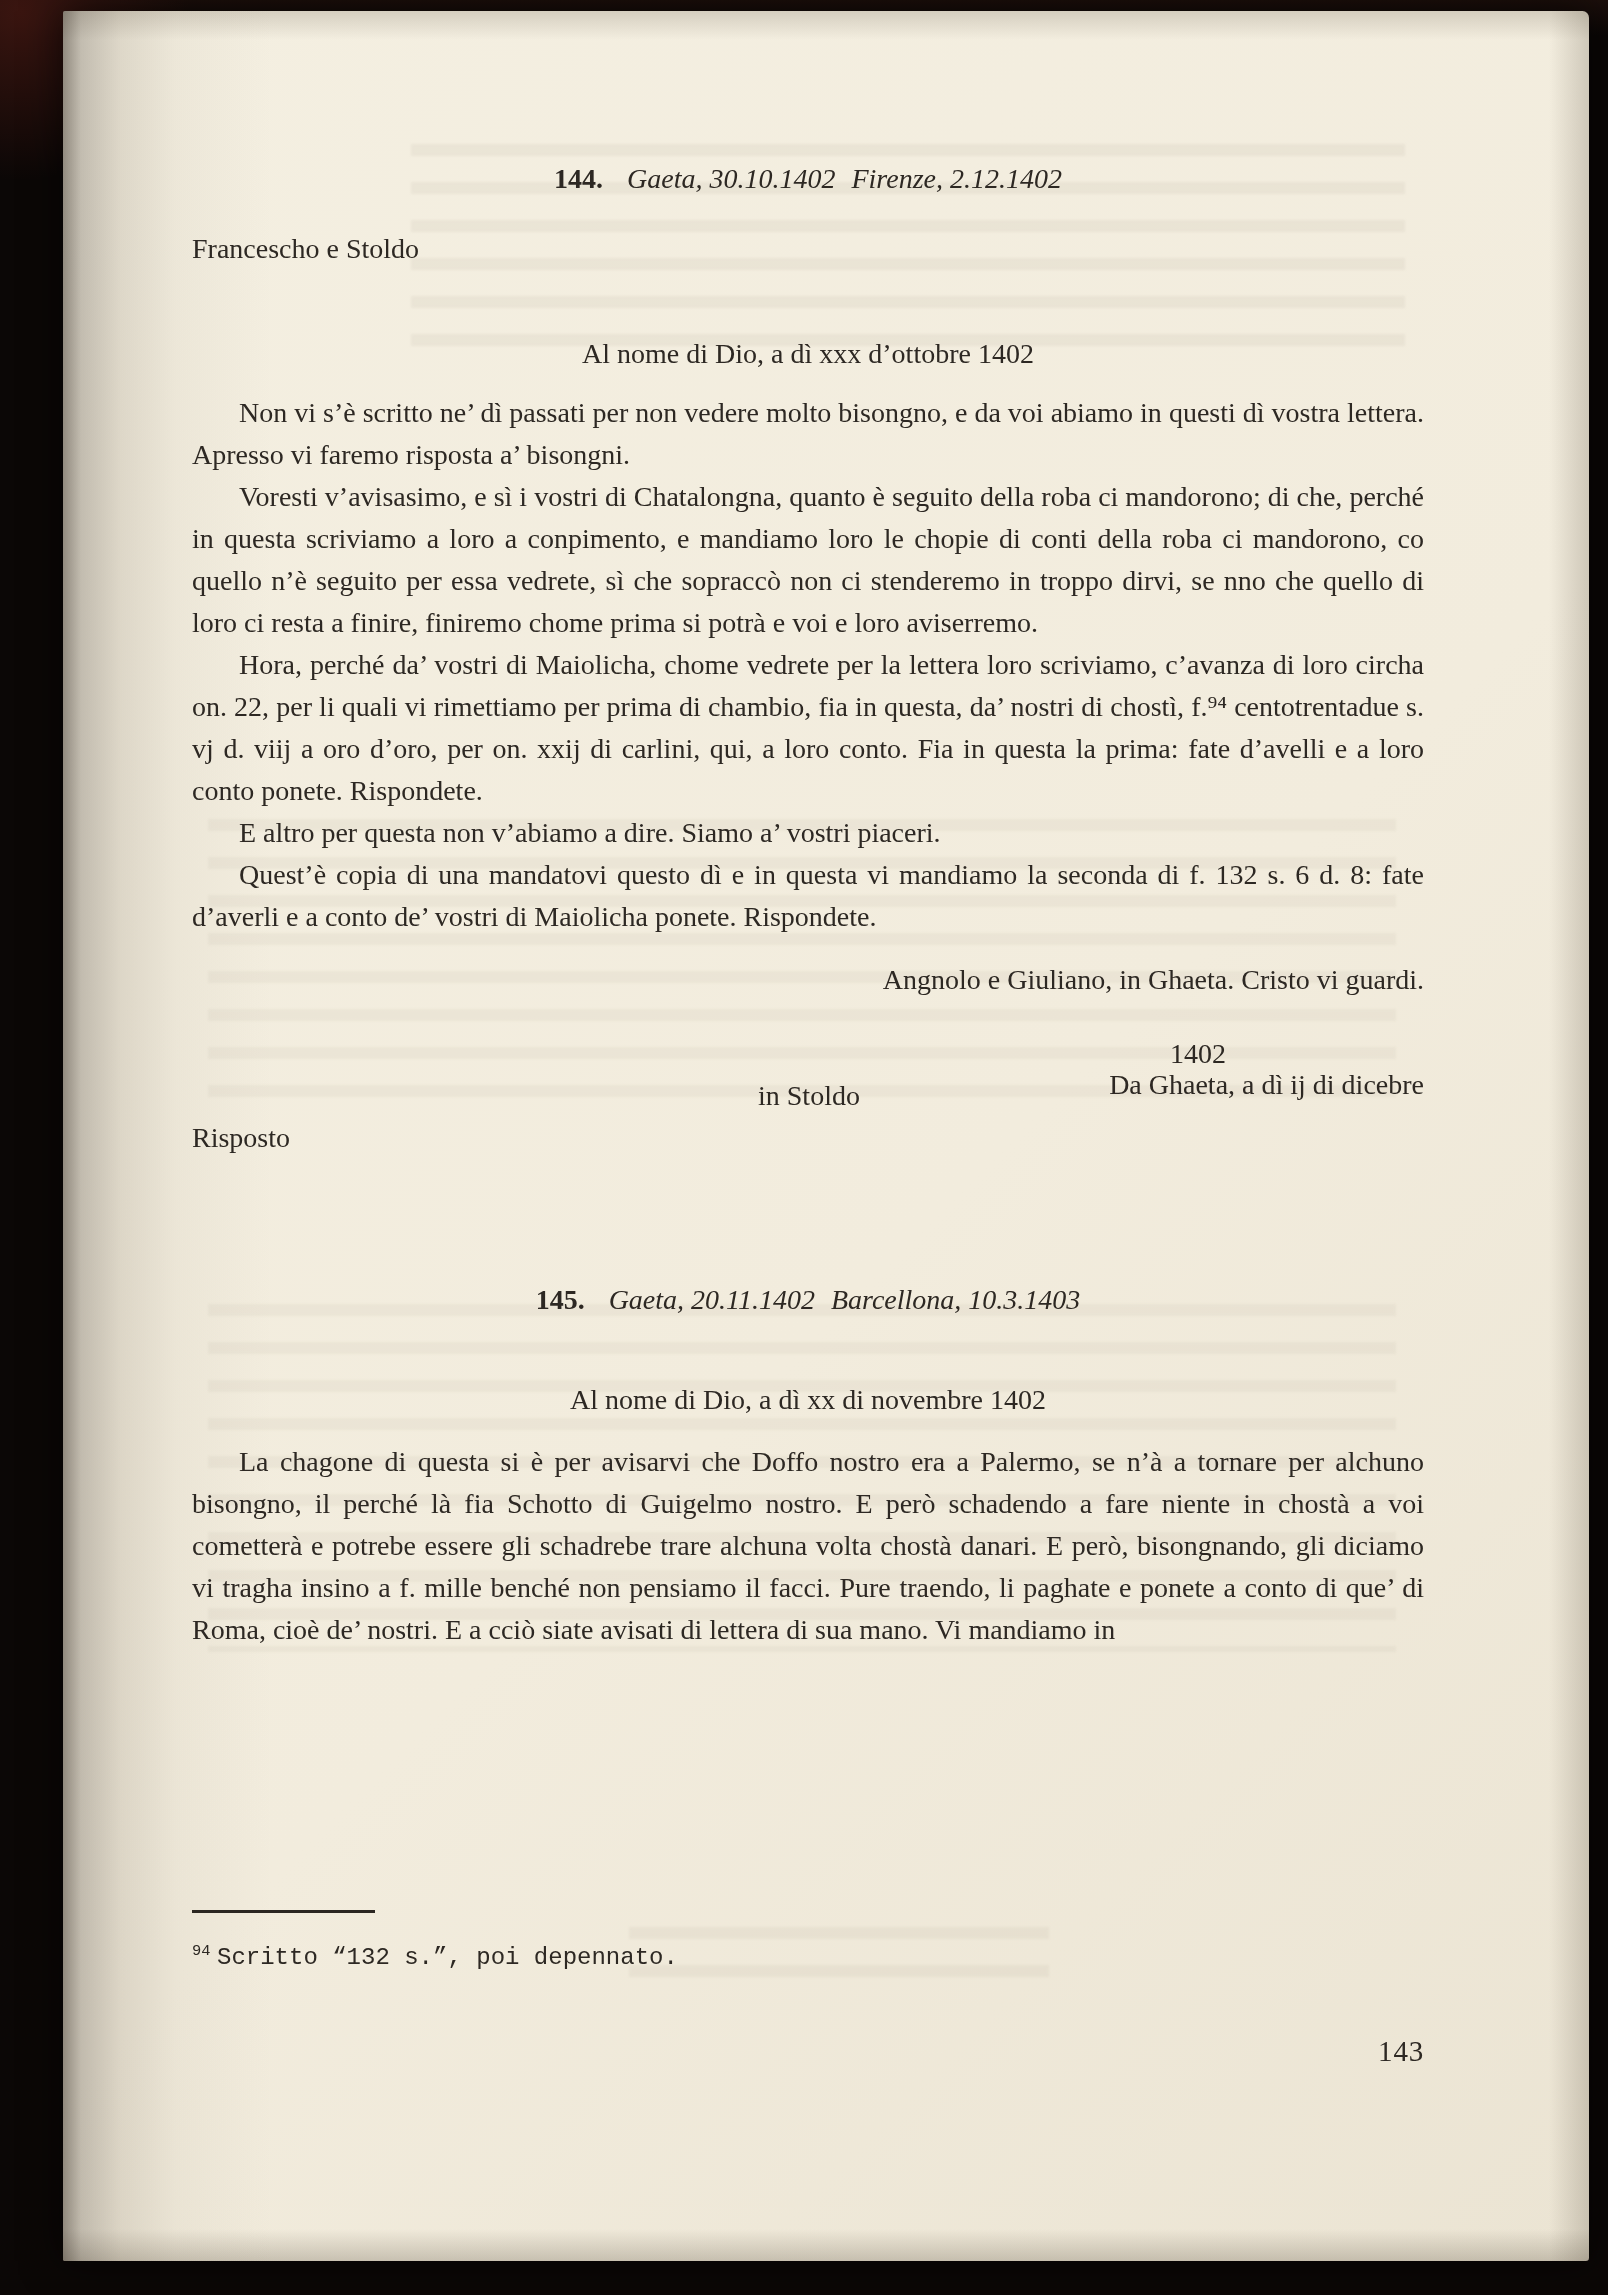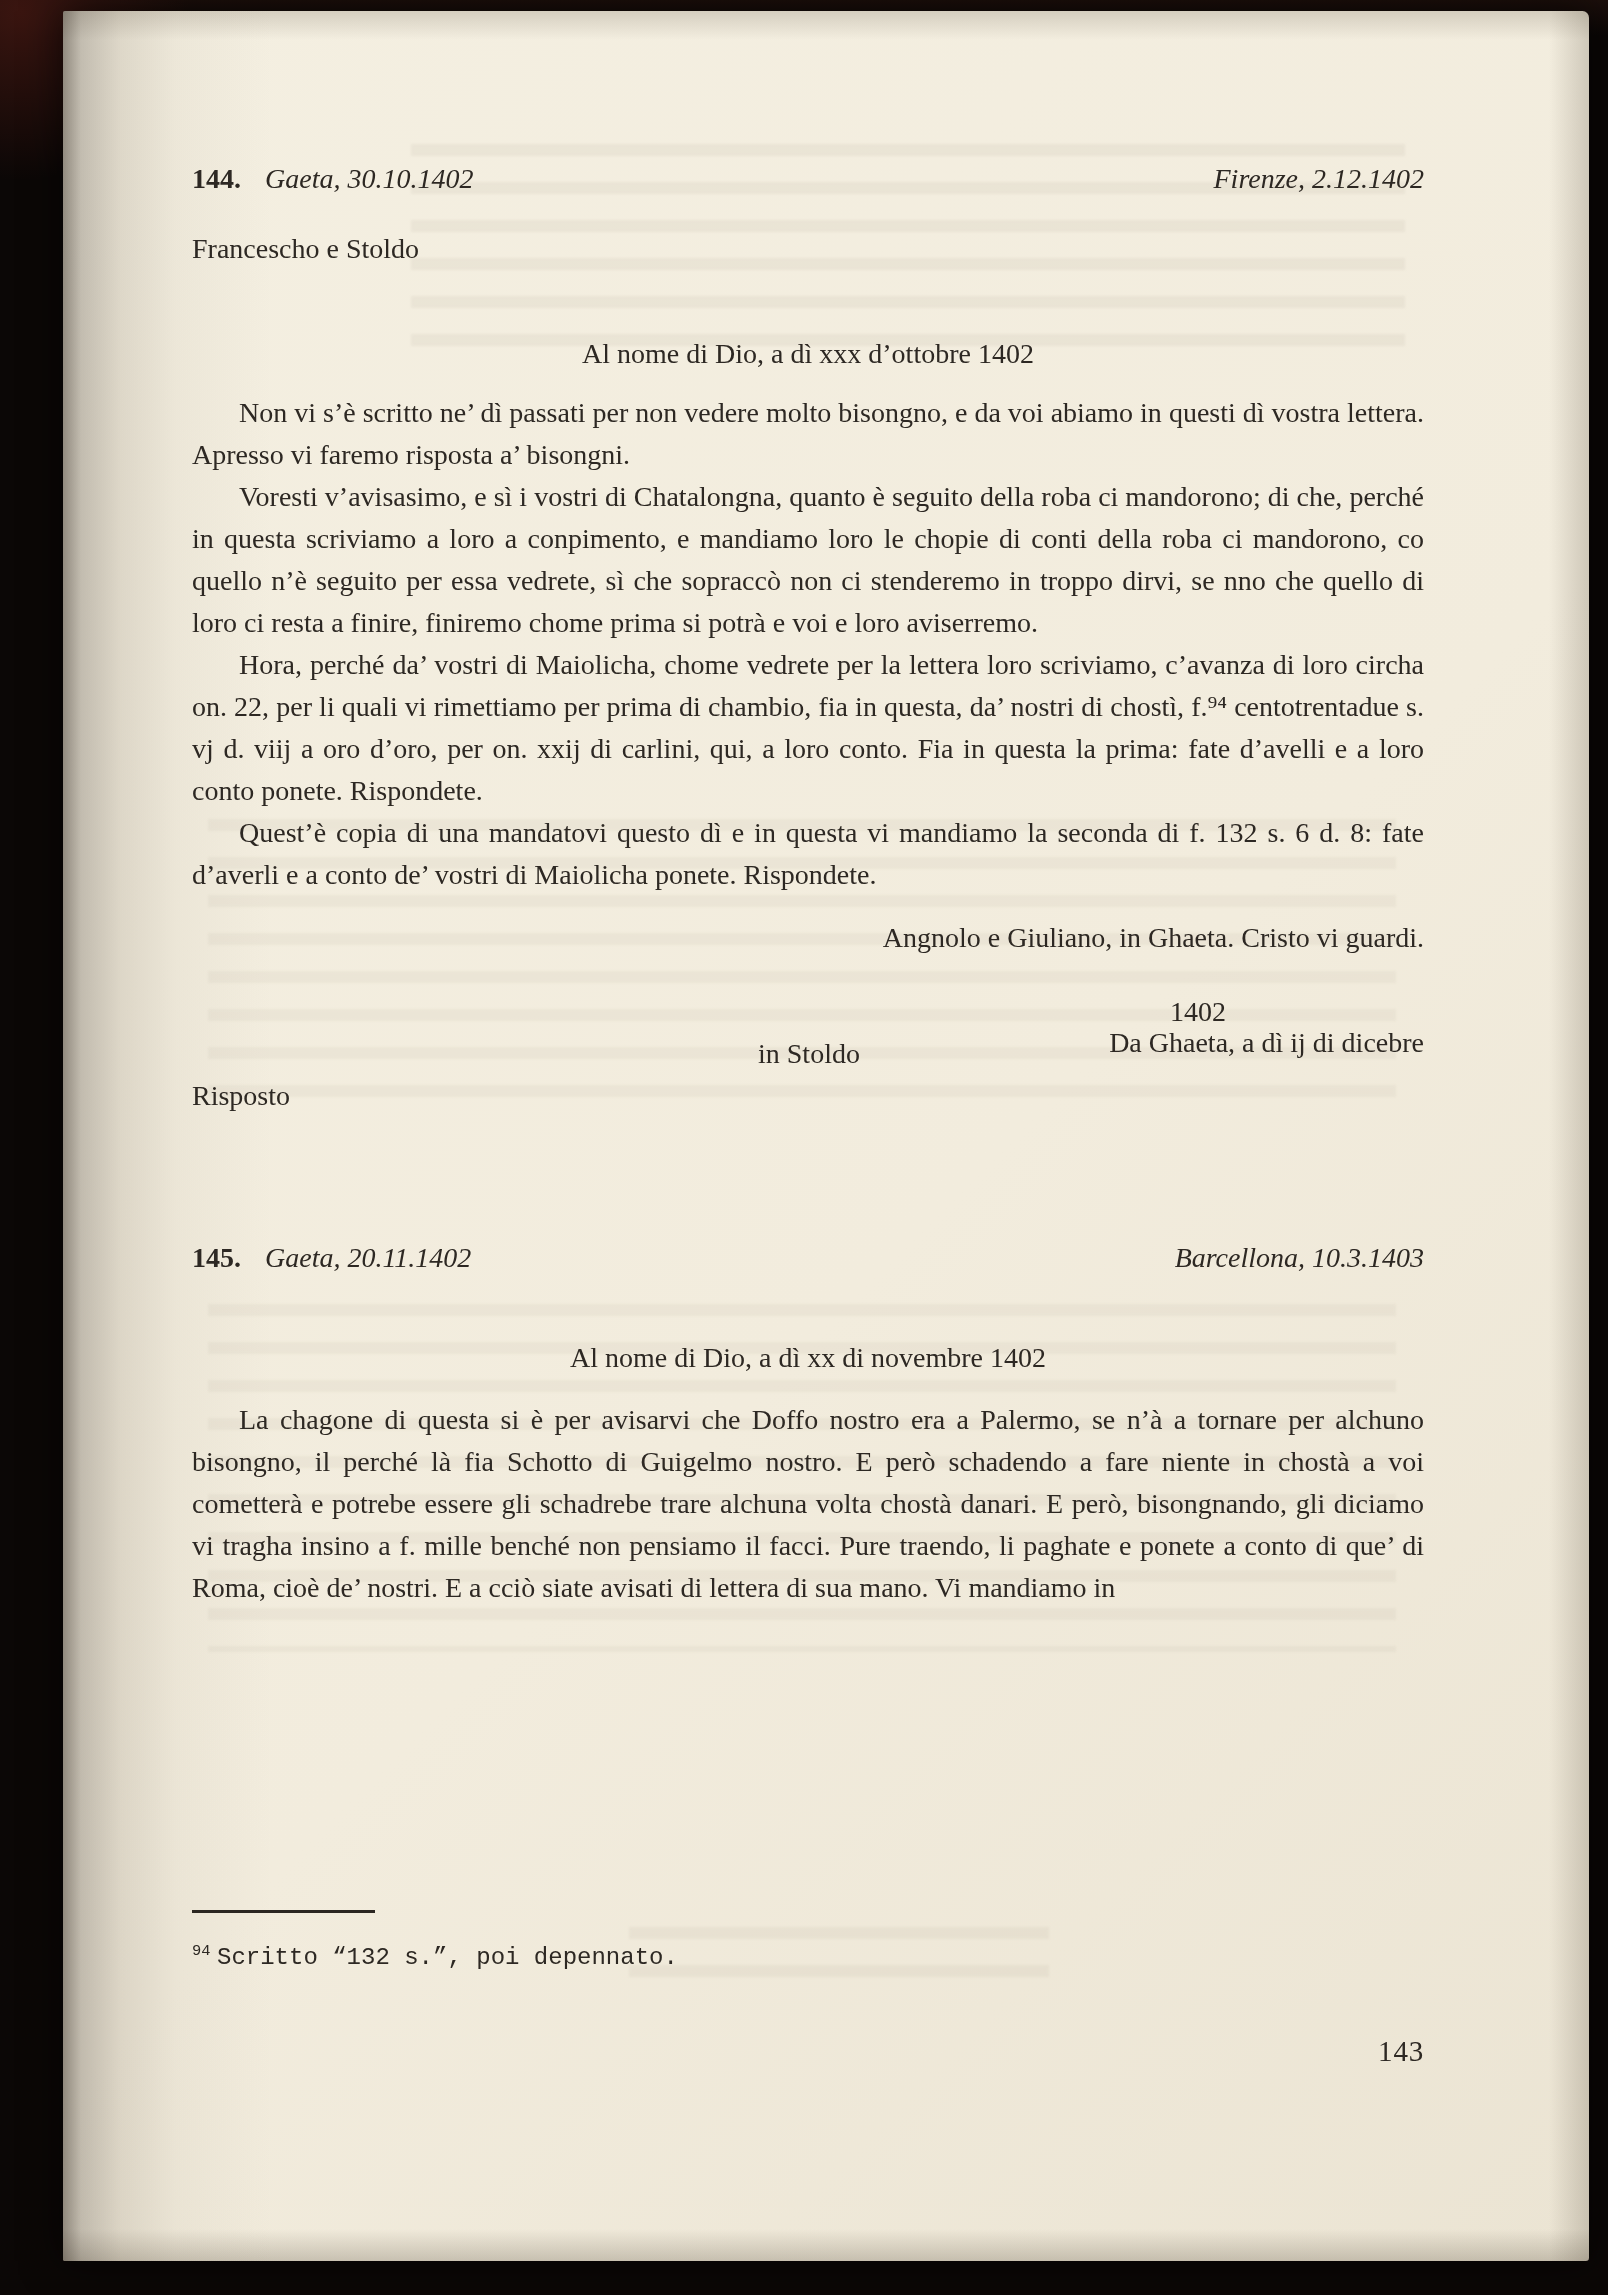--- a/index.html
+++ b/index.html
@@ -30,21 +30,21 @@
   }
   .b1 { left:348px; top:133px;  width:994px; height:202px; }
   .b2 { left:145px; top:808px; width:1188px; height:283px; opacity:.45; }
   .b3 { left:145px; top:1293px; width:1188px; height:348px; opacity:.45; }
   .b4 { left:566px; top:1916px; width:420px;  height:65px;  opacity:.5; }
 
   .text-col {
     position:absolute; z-index:2; left:129px; top:147px; width:1232px;
     color:#2d2823; font-size:28px; line-height:42px;
   }
-  .letter-head { display:flex; justify-content:space-between;gap:16px; }
+  .letter-head { display:flex; justify-content:center;gap:16px; }
   .letter-num { font-weight:bold; margin-right:24px; }
   .it { font-style:italic; }
   .addressee { margin-top:28px; }
   .salutation { margin-top:63px; text-align:center; }
   .salutation.s145 { margin-top:58px; }
   .paras { margin-top:17px; text-align:justify; }
   .paras.p145 { margin-top:19.4px; }
   .paras p { text-indent:47px; }
   .signoff { margin-top:21px; text-align:right; }
   .docket { position:relative; margin-top:32px; height:126px; }
@@ -90,20 +90,21 @@
       </div>
 
       <div class="addressee">Francescho e Stoldo</div>
 
       <div class="salutation">Al nome di Dio, a dì xxx d’ottobre 1402</div>
 
       <div class="paras">
         <p>Non vi s’è scritto ne’ dì passati per non vedere molto bisongno, e da voi abiamo in questi dì vostra lettera. Apresso vi faremo risposta a’ bisongni.</p>
         <p>Voresti v’avisasimo, e sì i vostri di Chatalongna, quanto è seguito della roba ci mandorono; di che, perché in questa scriviamo a loro a conpimento, e mandiamo loro le chopie di conti della roba ci mandorono, co quello n’è seguito per essa vedrete, sì che sopraccò non ci stenderemo in troppo dirvi, se nno che quello di loro ci resta a finire, finiremo chome prima si potrà e voi e loro aviserremo.</p>
         <p>Hora, perché da’ vostri di Maiolicha, chome vedrete per la lettera loro scriviamo, c’avanza di loro circha on. 22, per li quali vi rimettiamo per prima di chambio, fia in questa, da’ nostri di chostì, f.⁹⁴ centotrentadue s. vj d. viij a oro d’oro, per on. xxij di carlini, qui, a loro conto. Fia in questa la prima: fate d’avelli e a loro conto ponete. Rispondete.</p>
+        <p>E altro per questa non v’abiamo a dire. Siamo a’ vostri piaceri.</p>
         <p>Quest’è copia di una mandatovi questo dì e in questa vi mandiamo la seconda di f. 132 s. 6 d. 8: fate d’averli e a conto de’ vostri di Maiolicha ponete. Rispondete.</p>
       </div>
 
       <div class="signoff">Angnolo e Giuliano, in Ghaeta. Cristo vi guardi.</div>
 
       <div class="docket">
         <span class="dk l1-right">1402</span>
         <span class="dk l2-left">in Stoldo</span>
         <span class="dk l2-right">Da Ghaeta, a dì ij di dicebre</span>
         <span class="dk l3">Risposto</span>

